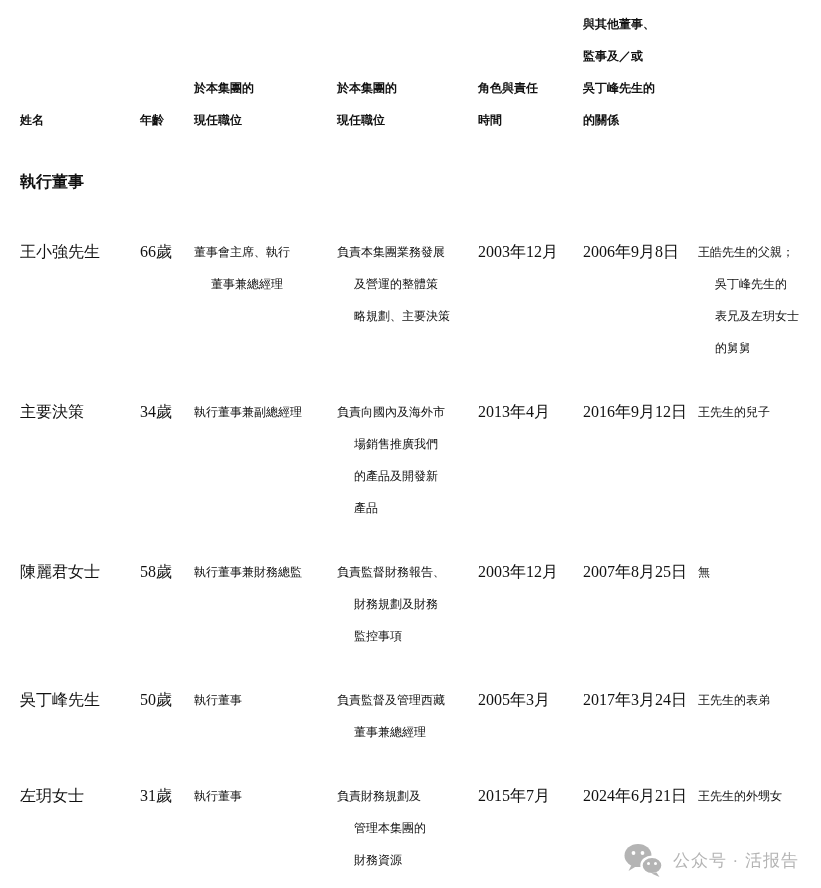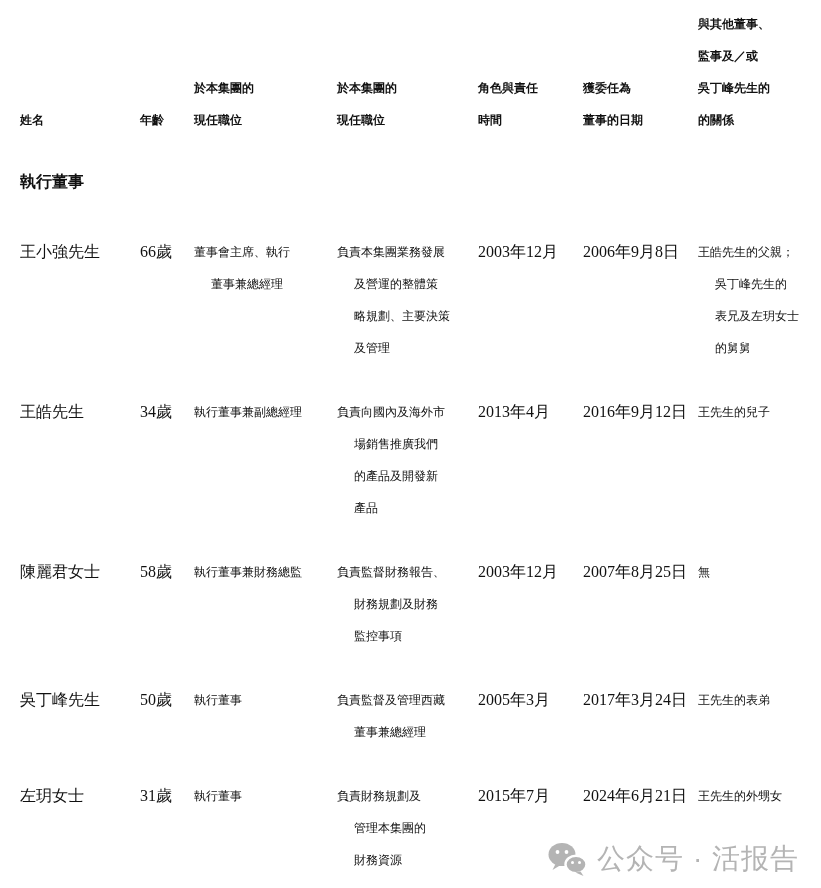--- a/index.html
+++ b/index.html
@@ -41,21 +41,21 @@
   .rows{margin-top:38px;}
   .trow{display:flex;align-items:flex-start;margin-top:20px;}
   .trow + .trow{margin-top:32px;}
   
   .watermark{
     position:absolute;
     right:22px;bottom:10px;
     display:flex;align-items:center;gap:10px;
     color:#b4b4b4;
     font-family:"Liberation Sans","DejaVu Sans",sans-serif;
-    font-size:28px;
+    font-size:17px;
     letter-spacing:1px;
     white-space:nowrap;
   }
   .watermark svg{display:block;}
 </style>
 </head>
 <body>
 
 <div class="page">
 
@@ -70,24 +70,20 @@
         <div class="line">於本集團的</div>
         <div class="line cont">現任職位</div>
       </div>
     <div class="c c4">
         <div class="line">於本集團的</div>
         <div class="line cont">現任職位</div>
       </div>
     <div class="c c5">
         <div class="line">角色與責任</div>
         <div class="line cont">時間</div>
-      </div>
-    <div class="c c6">
-        <div class="line">獲委任為</div>
-        <div class="line cont">董事的日期</div>
       </div>
     <div class="c c7">
         <div class="line">與其他董事、</div>
         <div class="line cont">監事及／或</div>
         <div class="line cont">吳丁峰先生的</div>
         <div class="line cont">的關係</div>
       </div>
   </div>
 
   <div class="section">執行董事</div>
@@ -98,33 +94,32 @@
         <div class="c c1">王小強先生</div>
         <div class="c c2">66歲</div>
         <div class="c c3 hang">
           <div class="line">董事會主席、執行</div>
           <div class="line cont">董事兼總經理</div>
         </div>
         <div class="c c4 hang">
           <div class="line">負責本集團業務發展</div>
           <div class="line cont">及營運的整體策</div>
           <div class="line cont">略規劃、主要決策</div>
-          <div class="line cont">及管理</div>
         </div>
         <div class="c c5">2003年12月</div>
         <div class="c c6">2006年9月8日</div>
         <div class="c c7 hang">
           <div class="line">王皓先生的父親；</div>
           <div class="line cont">吳丁峰先生的</div>
           <div class="line cont">表兄及左玥女士</div>
           <div class="line cont">的舅舅</div>
         </div>
       </div>
       <div class="trow">
-        <div class="c c1">王皓先生</div>
+        <div class="c c1">主要決策</div>
         <div class="c c2">34歲</div>
         <div class="c c3 hang">
           <div class="line">執行董事兼副總經理</div>
         </div>
         <div class="c c4 hang">
           <div class="line">負責向國內及海外市</div>
           <div class="line cont">場銷售推廣我們</div>
           <div class="line cont">的產品及開發新</div>
           <div class="line cont">產品</div>
         </div>

